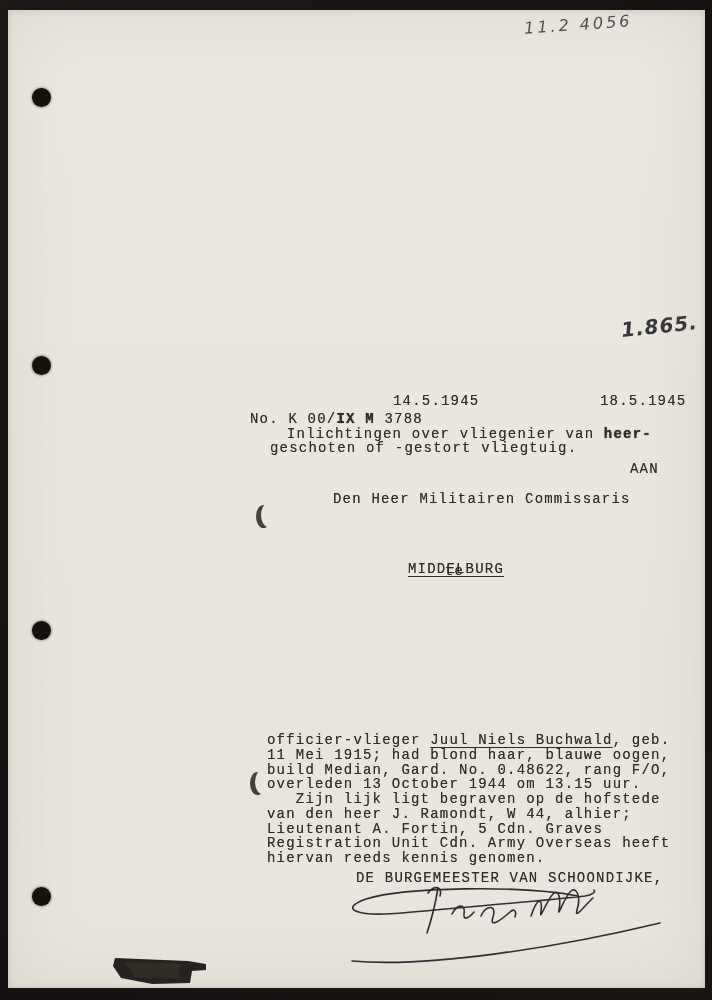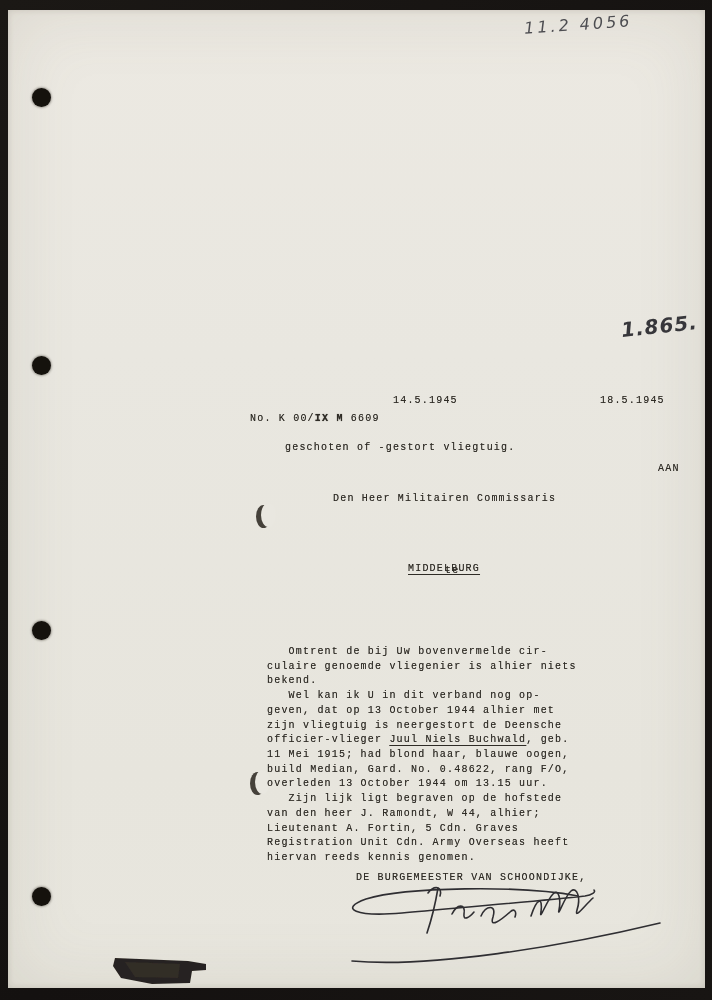--- a/index.html
+++ b/index.html
@@ -18,21 +18,21 @@
   .scan{position:absolute;left:0;top:0;width:712px;height:1000px;background:linear-gradient(135deg,#1b1815 0%,#141110 60%,#181513 100%);}
   .paper{
     position:absolute;left:8px;top:10px;width:697px;height:978px;
     background:linear-gradient(180deg,#ece9e2 0%,#e9e7e0 35%,#e7e5dd 78%,#e8e6de 100%);
     box-shadow:inset 0 0 70px rgba(122,112,92,0.14), inset 0 0 6px rgba(90,80,60,0.18);
   }
   .hole{position:absolute;width:19px;height:19px;border-radius:50%;background:#15120d;box-shadow:0 0 2px 1px rgba(40,35,25,0.35);}
   .typed{
     position:absolute;
     font-family:"Liberation Mono","DejaVu Sans Mono",monospace;
-    font-size:10px;line-height:14.7px;letter-spacing:1.2px;
+    font-size:14px;line-height:14.7px;letter-spacing:1.2px;
     color:var(--ink);
     text-shadow:0 0 0.6px rgba(47,44,38,0.6);
     white-space:pre;
   }
   .typed b{font-weight:bold;text-shadow:0 0 0.9px rgba(30,28,24,0.9);}
   .u{text-decoration:underline;text-underline-offset:3px;text-decoration-thickness:1.4px;}
   .hand{
     position:absolute;
     font-family:"DejaVu Sans",sans-serif;font-style:italic;
     color:var(--pen);
@@ -54,39 +54,34 @@
   <div class="hole" style="left:32px;top:356px;"></div>
   <div class="hole" style="left:32px;top:621px;"></div>
   <div class="hole" style="left:32px;top:887px;"></div>
 
   <div class="hand archive">11.2 4056</div>
   <div class="hand folio">1.865.</div>
 
   <div class="typed" style="left:393px;top:394px;">14.5.1945</div>
   <div class="typed" style="left:600px;top:394px;">18.5.1945</div>
 
-  <div class="typed" style="left:250px;top:412px;"><span>No. K 00/</span><b>IX M</b><span> 6609</span></div>
+  <div class="typed" style="left:250px;top:412px;"><span>No. K 00/</span><b>IX M</b><span> 3788</span></div>
 
-  <div class="typed" style="left:285px;top:441px;">geschoten of -gestort vliegtuig.</div>
+  <div class="typed" style="left:287px;top:427px;"><span>Inlichtingen over vliegenier van </span><b>heer-</b></div>
+  <div class="typed" style="left:270px;top:441px;">geschoten of -gestort vliegtuig.</div>
 
-  <div class="typed" style="left:658px;top:462px;text-align:right;">AAN</div>
+  <div class="typed" style="left:630px;top:462px;text-align:right;">AAN</div>
 
   <div class="typed" style="left:333px;top:492px;">Den Heer Militairen Commissaris</div>
   <div class="typed" style="left:445px;top:564px;">te</div>
   <div class="typed u" style="left:408px;top:562px;">MIDDELBURG</div>
 
   <div class="crescent" style="left:256px;top:505px;"></div>
   <div class="crescent" style="left:250px;top:772px;"></div>
 
-  <div class="typed" style="left:267px;top:645px;">   Omtrent de bij Uw bovenvermelde cir-
-culaire genoemde vliegenier is alhier niets
-bekend.
-   Wel kan ik U in dit verband nog op-
-geven, dat op 13 October 1944 alhier met
-zijn vliegtuig is neergestort de Deensche</div>
   <div class="typed" style="left:267px;top:733px;"><span>officier-vlieger </span><span class="u">Juul Niels Buchwald</span><span>, geb.</span></div>
   <div class="typed" style="left:267px;top:748px;">11 Mei 1915; had blond haar, blauwe oogen,
 build Median, Gard. No. 0.48622, rang F/O,
 overleden 13 October 1944 om 13.15 uur.
    Zijn lijk ligt begraven op de hofstede
 van den heer J. Ramondt, W 44, alhier;
 Lieutenant A. Fortin, 5 Cdn. Graves
 Registration Unit Cdn. Army Overseas heeft
 hiervan reeds kennis genomen.</div>
 

